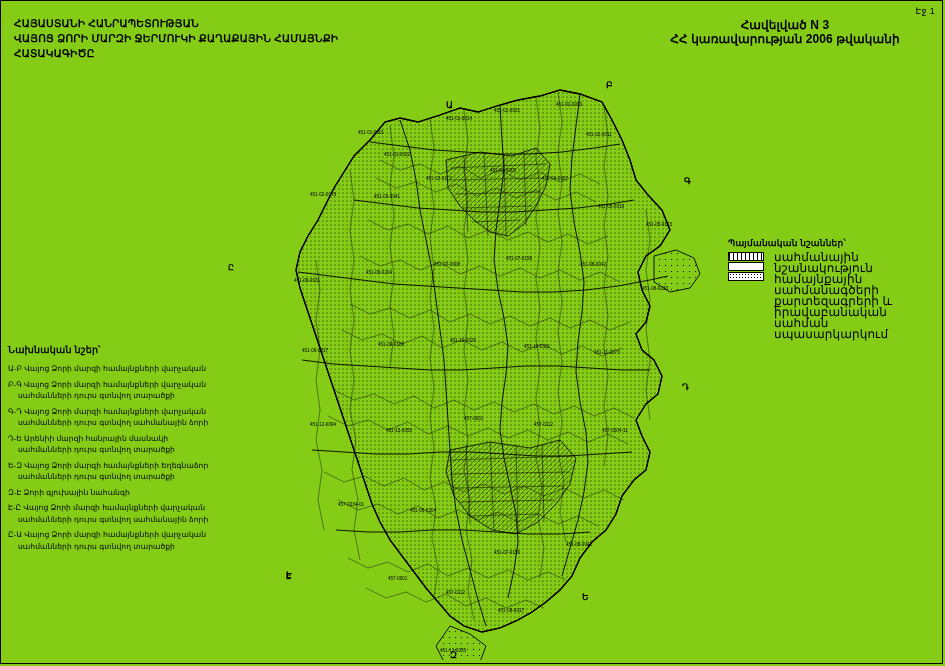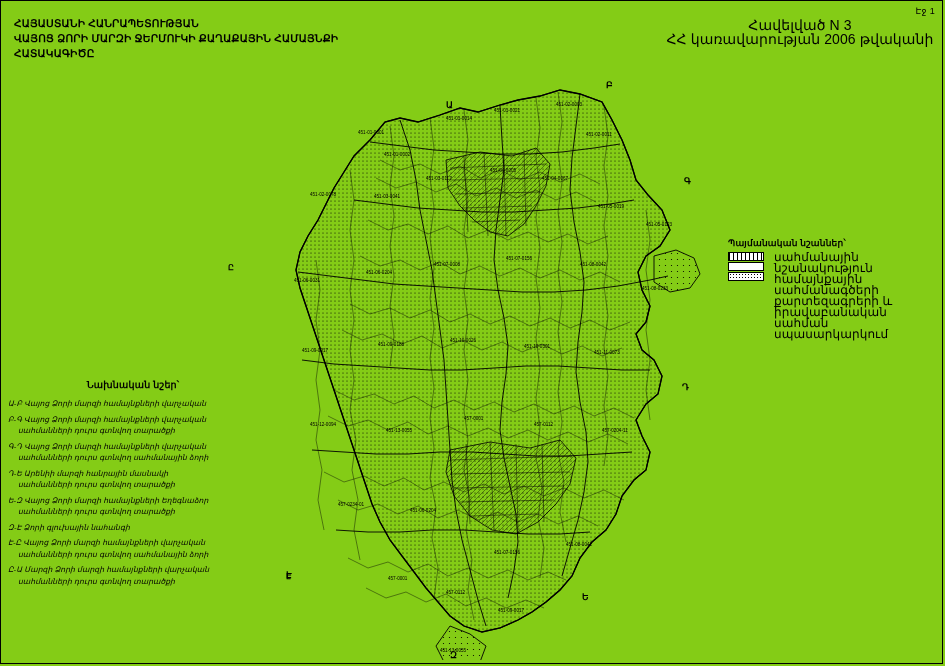--- a/index.html
+++ b/index.html
@@ -45,26 +45,26 @@
   .title-block .l1, .title-block .l2, .title-block .l3 {
     display: block;
     white-space: nowrap;
   }
   .title-block .l1 { font-size: 10.5px; }
   .title-block .l2 { font-size: 10.5px; }
   .title-block .l3 { font-size: 10.5px; }
 
   .approval-block {
     position: absolute;
-    right: 0;
+    right: 15px;
     top: 18px;
     width: 290px;
     text-align: center;
-    font-size: 14px;
-    font-weight: normal;
+    font-size: 12px;
+    font-weight: bold;
     line-height: 14px;
     letter-spacing: 0.1px;
   }
   .approval-block span { display: block; white-space: nowrap; }
 
   
   .legend {
     position: absolute;
     left: 728px;
     top: 238px;
@@ -110,32 +110,31 @@
   
   .notes {
     position: absolute;
     left: 8px;
     top: 344px;
     width: 250px;
   }
   .notes-title {
     font-size: 9.5px;
     font-weight: bold;
-    text-align: center;
+    text-align: left;
     margin-bottom: 8px;
     letter-spacing: 0.2px;
-    margin-top: 35px;
   }
   .note-item {
     font-size: 7.6px;
     line-height: 11.5px;
     margin-bottom: 4px;
     letter-spacing: 0.05px;
   }
-  .note-item .ln { display: block; font-style: italic; }
+  .note-item .ln { display: block; }
   .note-item .ln.indent { padding-left: 10px; }
 
   
   .map-wrap {
     position: absolute;
     left: 250px;
     top: 60px;
     width: 470px;
     height: 600px;
   }
@@ -203,21 +202,21 @@
       <span class="ln indent">սահմանների դուրս գտնվող տարածքի</span>
     </div>
     <div class="note-item">
       <span class="ln">Զ-Է Ձորի գլուխային նահանգի</span>
     </div>
     <div class="note-item">
       <span class="ln">Է-Ը Վայոց Ձորի մարզի համայնքների վարչական</span>
       <span class="ln indent">սահմանների դուրս գտնվող սահմանային ձորի</span>
     </div>
     <div class="note-item">
-      <span class="ln">Ը-Ա Մարզի Ձորի մարզի համայնքների վարչական</span>
+      <span class="ln">Ը-Ա Վայոց Ձորի մարզի համայնքների վարչական</span>
       <span class="ln indent">սահմանների դուրս գտնվող տարածքի</span>
     </div>
   </div>
 
   <div class="map-wrap">
     <svg width="470" height="600" viewBox="0 0 470 600">
       <defs>
         <pattern id="dotfill" width="4" height="4" patternUnits="userSpaceOnUse">
           <circle cx="1" cy="1" r="0.55" fill="#000"></circle>
         </pattern>

